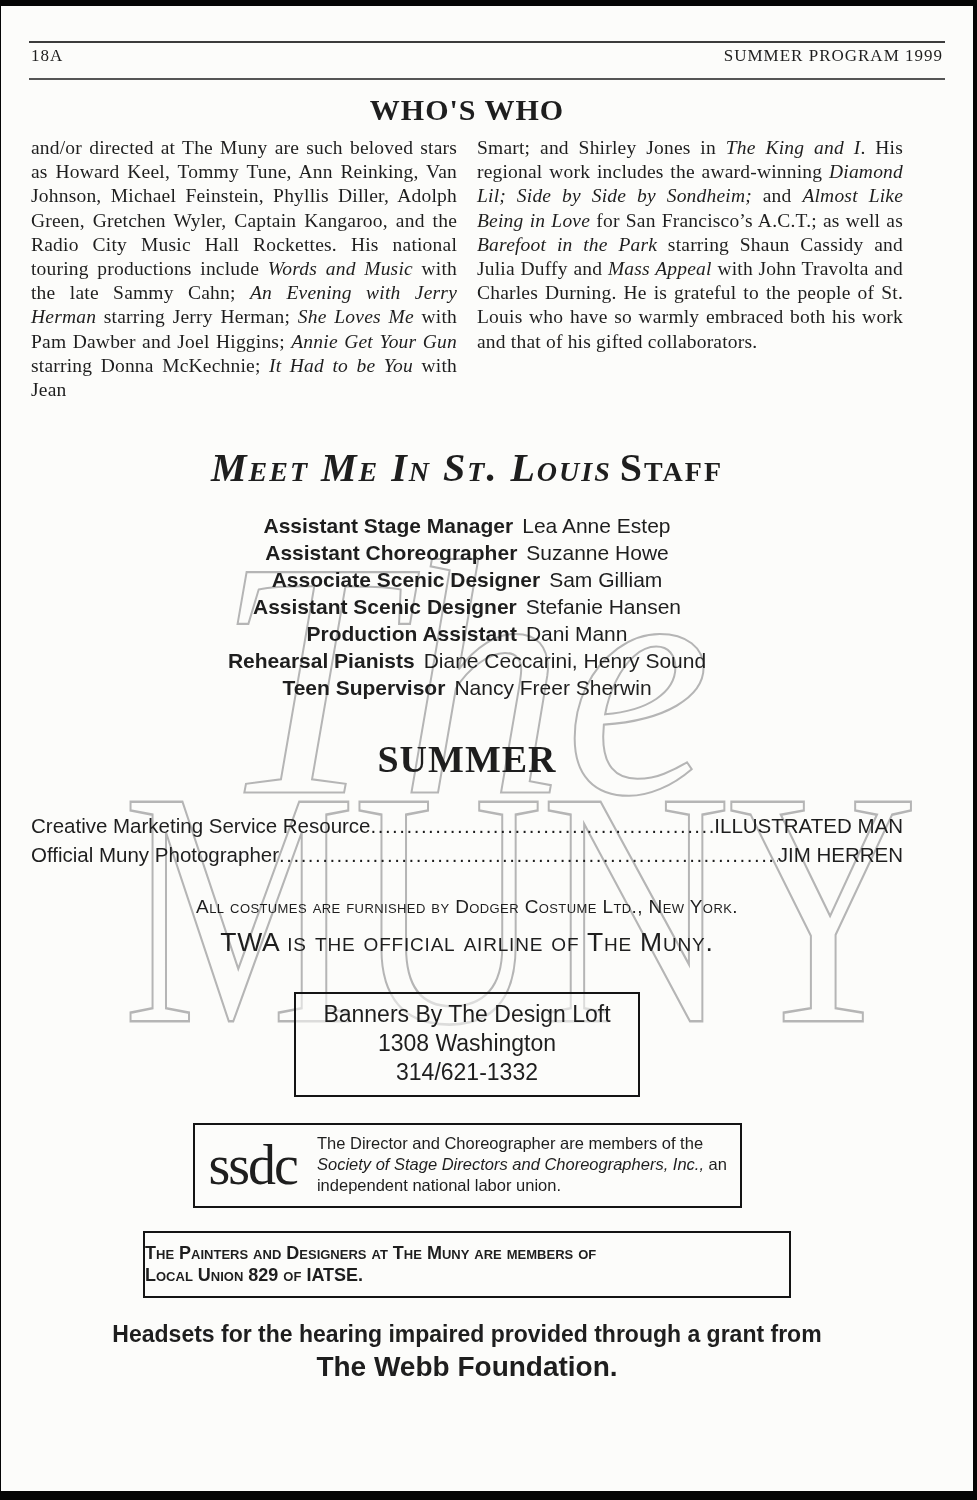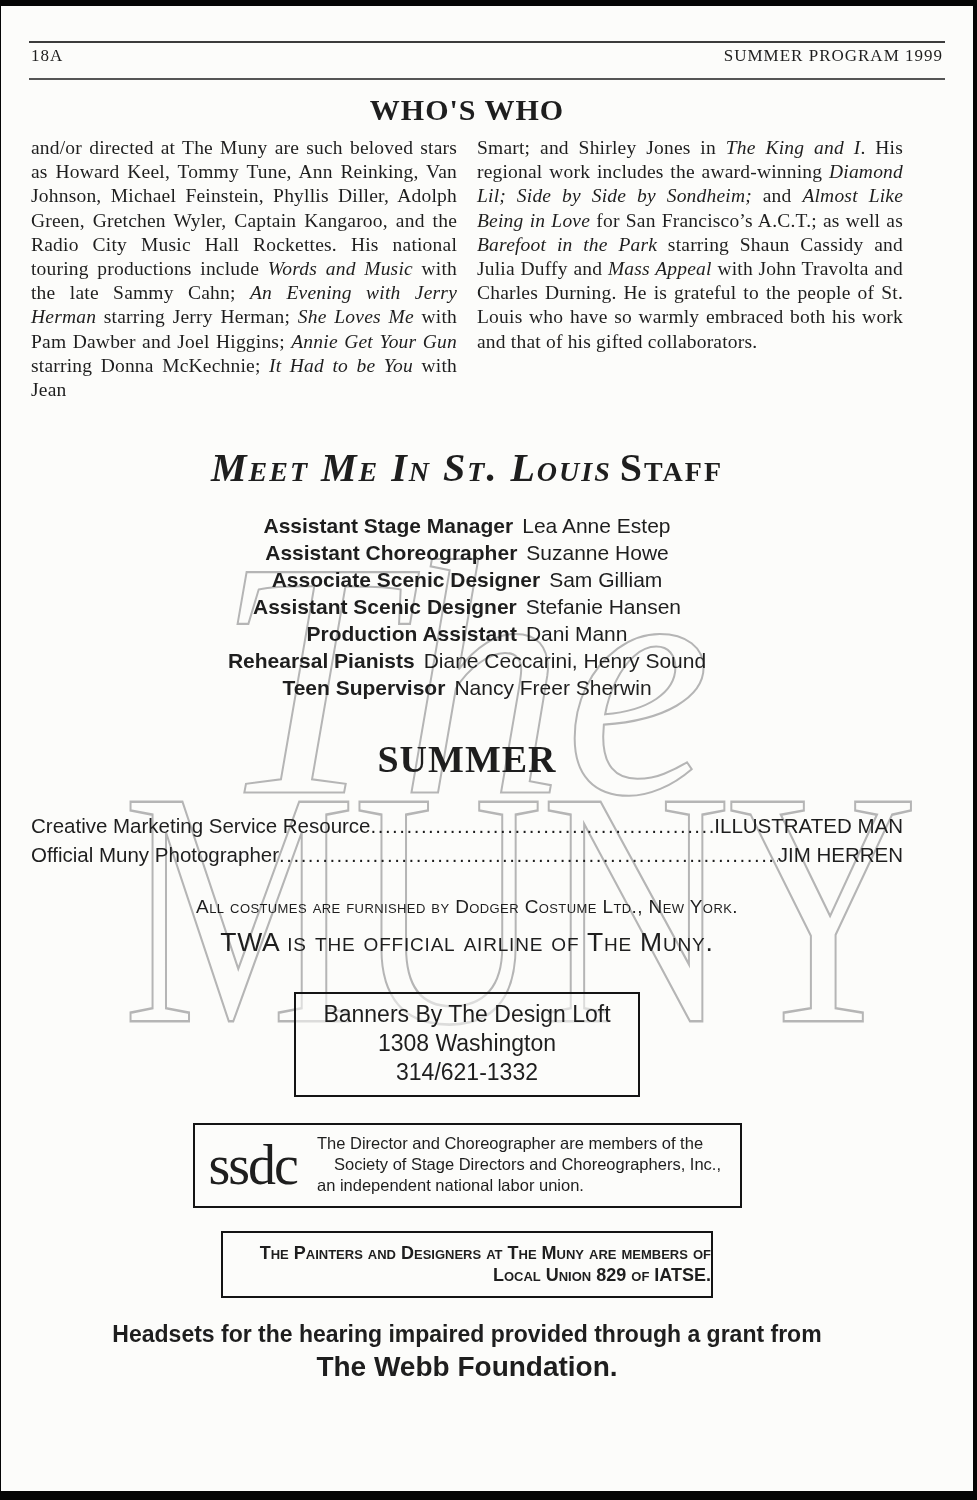--- a/index.html
+++ b/index.html
@@ -96,22 +96,22 @@
     display:flex; align-items:center;
     padding:8px 12px 10px 14px;
   }
   .ssdc-logo {
     font-family:"Liberation Serif", serif;
     font-size:56px; line-height:0.9; letter-spacing:-2px;
     margin-right:20px;
   }
   .ssdc-text { font-size:16.5px; line-height:21px; }
   .painters-box {
-    width:492px; margin:23px auto 0 auto;
-    text-align:right; font-weight:bold;
+    width:648px; margin:23px auto 0 auto;
+    text-align:left; font-weight:bold;
     font-variant:small-caps; font-size:18px; line-height:22px;
     padding:9px 0 10px 0;
   }
   
   .footer { margin-top:23px; text-align:center; font-weight:bold; }
   .footer .l1 { font-size:23px; }
   .footer .l2 { font-size:28px; margin-top:3px; }
 </style>
 </head>
 <body>
@@ -166,21 +166,21 @@
     <p class="twa">TWA is the official airline of The Muny.</p>
 
     <div class="box banners-box">
         <div class="banner-line">Banners By The Design Loft</div>
         <div class="banner-line">1308 Washington</div>
         <div class="banner-line">314/621-1332</div>
       </div>
 
     <div class="box ssdc-box">
       <div class="ssdc-logo">ssdc</div>
-      <div class="ssdc-text"><span>The Director and Choreographer are members of the </span><span style=" margin-left: 17px;">Society of Stage Directors and Choreographers, Inc.,</span><span> an independent national labor union.</span></div>
+      <div class="ssdc-text"><span>The Director and Choreographer are members of the </span><span style="font-style: italic;">Society of Stage Directors and Choreographers, Inc.,</span><span> an independent national labor union.</span></div>
     </div>
 
     <div class="box painters-box">
       <div>The Painters and Designers at The Muny are members of</div>
       <div>Local Union 829 of IATSE.</div>
     </div>
 
     <div class="footer">
       <div class="l1">Headsets for the hearing impaired provided through a grant from</div>
       <div class="l2">The Webb Foundation.</div>

